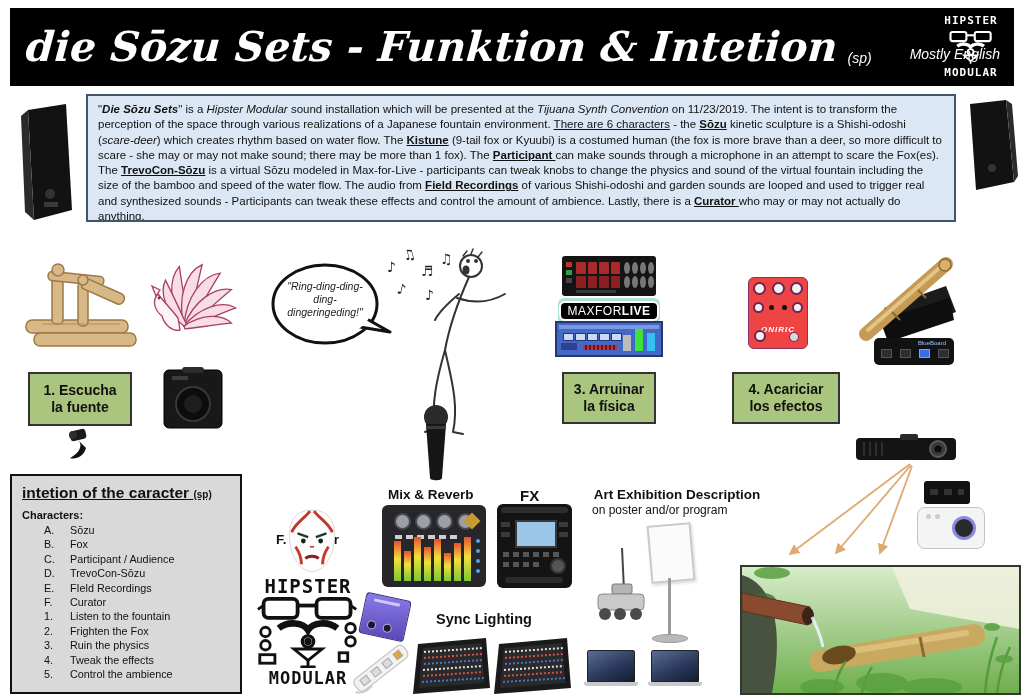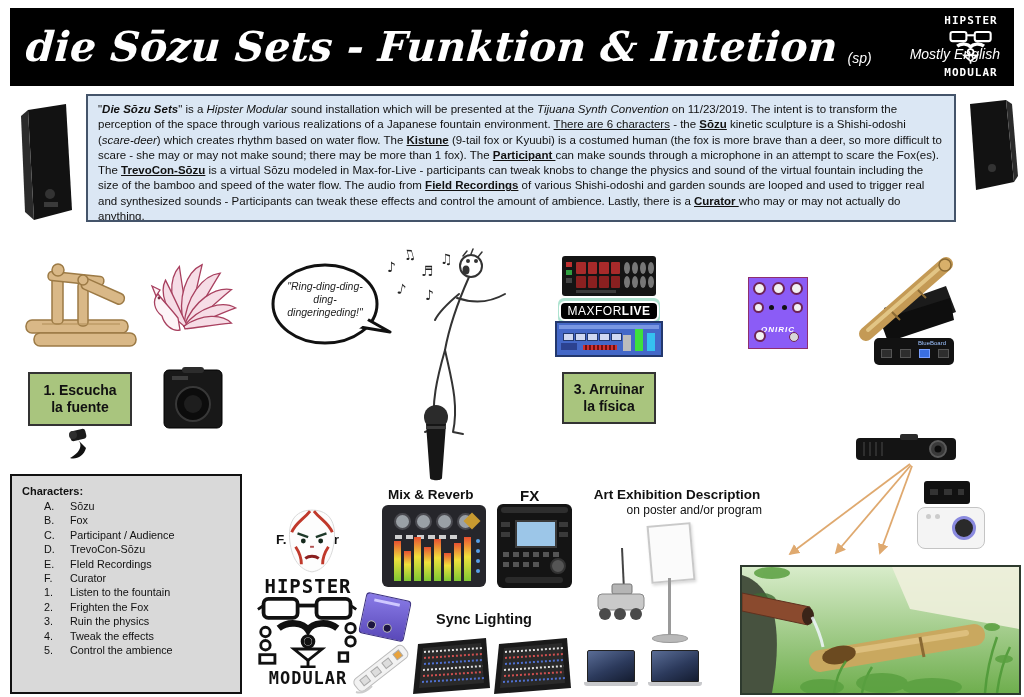--- a/index.html
+++ b/index.html
@@ -249,21 +249,21 @@
       <div class="nb" style="left:30px"></div>
     <div class="nb" style="left:42px"></div>
       <div class="nb" style="left:54px"></div>
     <div class="lbl"></div>
     <div class="meter"></div>
     <div class="vbar" style="left:66px;height:16px;background:#bcbcbc"></div>
     <div class="vbar" style="left:78px;height:22px;background:#3de03d"></div>
     <div class="vbar" style="left:90px;height:18px;background:#35c0f0"></div>
   </div>
 
-  <div class="abs" style="left:748px;top:277px;width:58px;height:70px;background:#8b5cf6;border:1px solid #8e2f6e;border-radius:0;">
+  <div class="abs" style="left:748px;top:277px;width:58px;height:70px;background:#ef4444;border:1px solid #8e2f6e;border-radius:6px;">
     <div class="knob" style="left:4px;top:4px;width:13px;height:13px;"></div>
     <div class="knob" style="left:23px;top:4px;width:13px;height:13px;"></div>
     <div class="knob" style="left:41px;top:4px;width:13px;height:13px;"></div>
     <div class="knob" style="left:4px;top:24px;width:11px;height:11px;"></div>
     <div class="knob" style="left:43px;top:24px;width:11px;height:11px;"></div>
     <div class="abs" style="left:20px;top:27px;width:5px;height:5px;border-radius:50%;background:#111;"></div>
     <div class="abs" style="left:33px;top:27px;width:5px;height:5px;border-radius:50%;background:#111;"></div>
     <div class="oniric-lbl">ONIRIC</div>
     <div class="knob" style="left:5px;top:52px;width:12px;height:12px;"></div>
     <div class="abs" style="left:40px;top:54px;width:8px;height:8px;border-radius:50%;background:#d8d8d8;border:1px solid #6e2456;"></div>
@@ -287,20 +287,24 @@
   </div>
 
   <div class="abs gbox" style="left:28px;top:372px;width:104px;height:54px;">
     <div>1. Escucha</div>
       <div>la fuente</div>
   </div>
   <div class="abs gbox" style="left:562px;top:372px;width:94px;height:52px;">
     <div>3. Arruinar</div>
       <div>la física</div>
   </div>
+  <div class="abs gbox" style="left:732px;top:372px;width:108px;height:52px;">
+    <div>4. Acariciar</div>
+      <div>los efectos</div>
+  </div>
 
   <svg class="abs" style="left:158px;top:366px;" width="70" height="66" viewBox="0 0 70 66">
     <rect x="6" y="4" width="58" height="58" rx="5" fill="#181818" stroke="#000"></rect>
     <rect x="24" y="1" width="22" height="6" rx="3" fill="#2c2c2c"></rect>
     <circle cx="35" cy="38" r="17" fill="#0c0c0c" stroke="#383838" stroke-width="2"></circle>
     <circle cx="35" cy="38" r="9" fill="#1e1e1e"></circle>
     <rect x="14" y="10" width="16" height="4" fill="#3c3c3c"></rect>
   </svg>
 
   <svg class="abs" style="left:58px;top:426px;" width="42" height="44" viewBox="0 0 42 44">
@@ -309,20 +313,23 @@
     <path d="M20,14 C26,20 20,28 12,32 C18,34 26,30 28,22" fill="#111"></path>
   </svg>
 
   <svg class="abs" style="left:417px;top:404px;" width="38" height="80" viewBox="0 0 38 80">
     <ellipse cx="19" cy="13" rx="12" ry="12" fill="#2b2b2b"></ellipse>
     <path d="M9,20 L13,74 C13,77 25,77 25,74 L29,20 Z" fill="#161616"></path>
     <rect x="9" y="22" width="20" height="3" fill="#3a3a3a"></rect>
   </svg>
 
   <div class="abs info">
+    <div class="info-title">
+      <span>intetion of the caracter</span> <span class="sp">(sp)</span>
+    </div>
     <div class="info-head">Characters:</div>
     <div class="info-row">
         <span class="k">A.</span>
         <span>Sōzu</span>
       </div>
     <div class="info-row">
         <span class="k">B.</span>
         <span>Fox</span>
       </div>
     <div class="info-row">
@@ -452,21 +459,21 @@
       <div class="sbtn" style="left:56px;top:48px"></div>
     <div class="sbtn" style="left:6px;top:58px"></div>
       <div class="sbtn" style="left:16px;top:58px"></div>
     <div class="sbtn" style="left:26px;top:58px"></div>
       <div class="sbtn" style="left:36px;top:58px"></div>
     <div class="abs" style="right:6px;top:54px;width:12px;height:12px;border-radius:50%;background:#555;border:2px solid #333;"></div>
     <div class="abs" style="left:8px;bottom:5px;width:58px;height:6px;background:#2a2a2a;border-radius:3px;"></div>
   </div>
 
   <div class="abs blabel" style="left:592px;top:487px;width:170px;text-align:center;">Art Exhibition Description</div>
-  <div class="abs bsub" style="left:592px;top:503px;width:170px;text-align:right;">on poster and/or program</div>
+  <div class="abs bsub" style="left:592px;top:503px;width:170px;text-align:left;">on poster and/or program</div>
 
   <svg class="abs" style="left:592px;top:548px;" width="56" height="80" viewBox="0 0 56 80">
     <line x1="30" y1="0" x2="32" y2="42" stroke="#444" stroke-width="2"></line>
     <rect x="20" y="36" width="20" height="10" rx="2" fill="#b5b5b5" stroke="#777"></rect>
     <rect x="6" y="46" width="46" height="16" rx="4" fill="#c9c9c9" stroke="#888"></rect>
     <circle cx="13" cy="66" r="6" fill="#4a4a4a"></circle>
       <circle cx="28" cy="66" r="6" fill="#4a4a4a"></circle>
       <circle cx="44" cy="66" r="6" fill="#4a4a4a"></circle>
   </svg>
 

